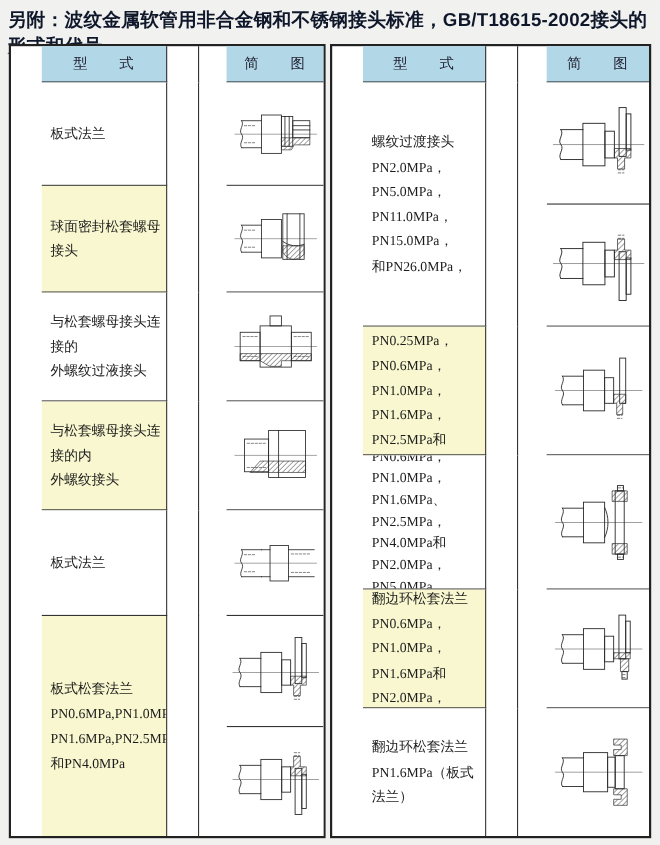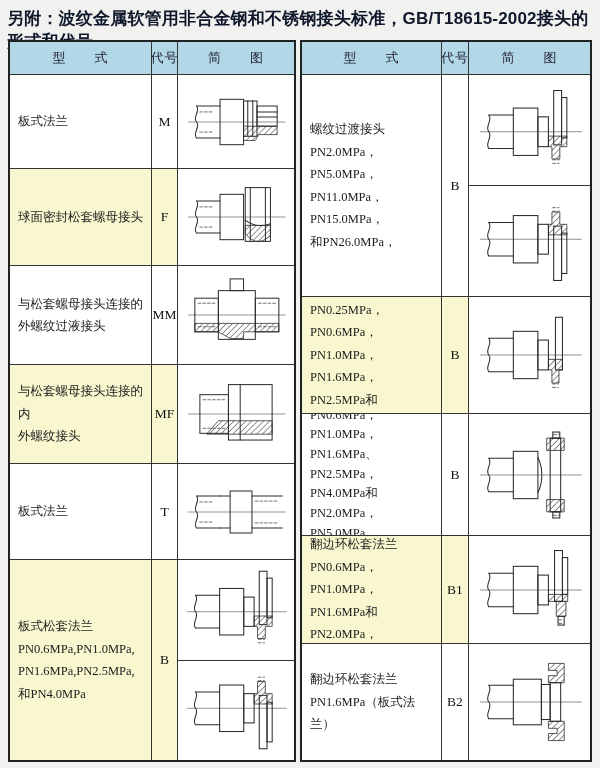--- a/index.html
+++ b/index.html
@@ -18,21 +18,21 @@
     position:absolute;top:40px;display:grid;background:#fff;
     border:2px solid #222;box-sizing:content-box;
   }
   .tbl-left{left:8px;grid-template-columns:142px 26px 116px;
     grid-template-rows:33px 94px 97px 99px 99px 96px 200px;}
   .tbl-right{left:300px;grid-template-columns:140px 27px 121px;
     grid-template-rows:33px 222px 117px 122px 108px 116px;}
   .cell{
     border-right:1px solid #333;border-bottom:1px solid #333;
     box-sizing:border-box;display:flex;align-items:center;
-    overflow:hidden;background:#fff;
+    overflow:hidden;background:#fff;margin-left:28px;
   }
   .cell.last-col{border-right:none;}
   .cell.last-row{border-bottom:none;}
   .hdr{background:#b2d8e8;justify-content:center;font-size:13px;color:#223;
        letter-spacing:1px;white-space:pre;}
   .type{padding:2px 5px 2px 8px;font-size:12.5px;line-height:1.8;
         white-space:pre-line;color:#1c1c1c;}
   .tbl-right .type{line-height:1.8;}
   .type.tight{line-height:1.57;}
   .code{justify-content:center;font-size:13.5px;color:#111;}

